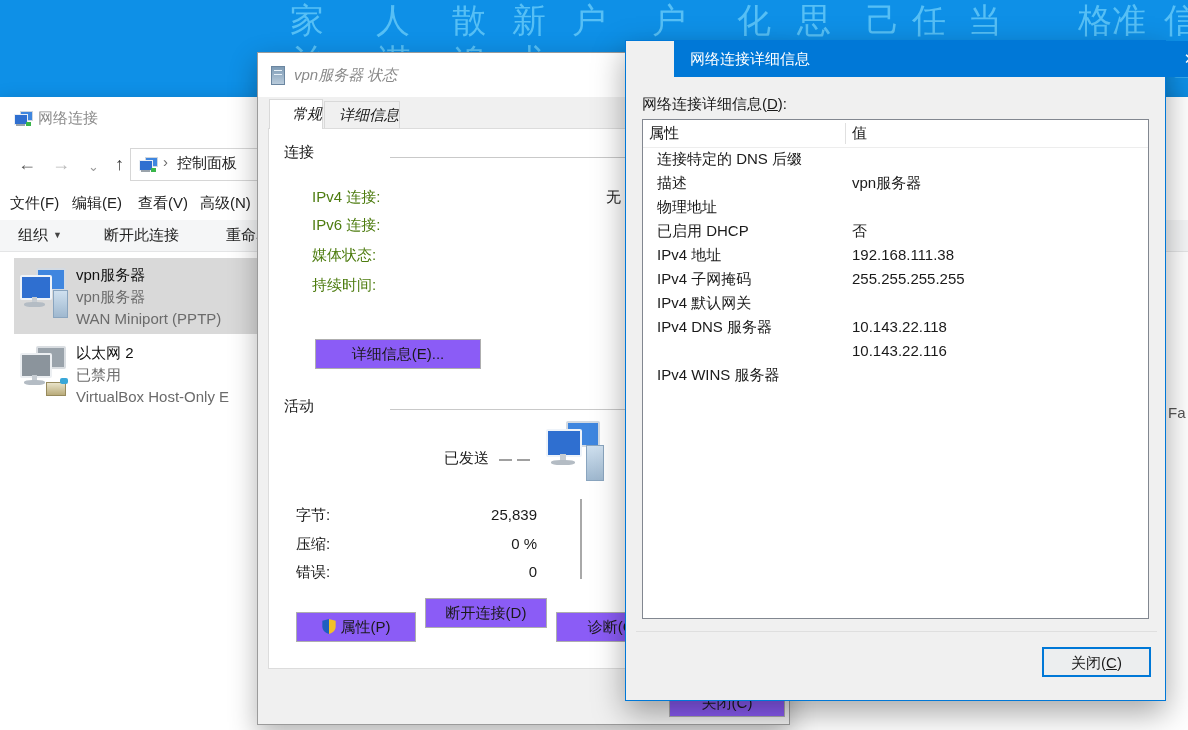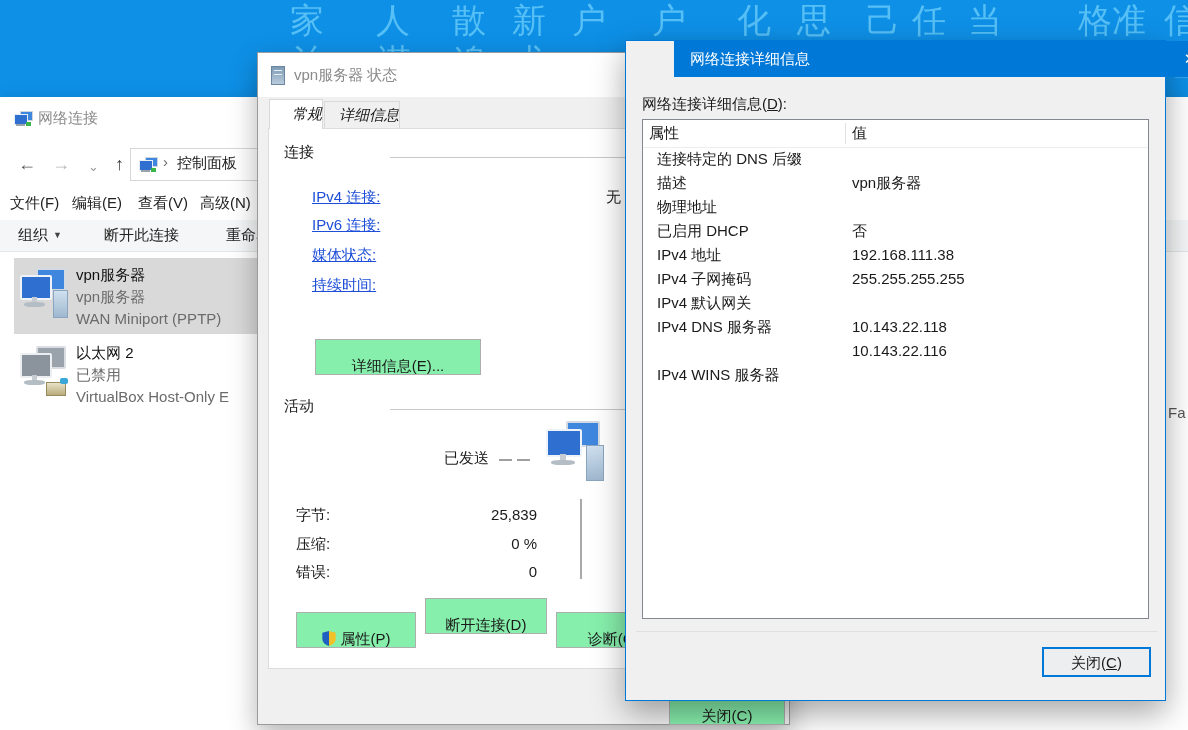--- a/index.html
+++ b/index.html
@@ -45,37 +45,37 @@
   
   .mini-net{position:absolute;width:18px;height:15px;}
   .mini-net .m1{position:absolute;left:6px;top:0;width:11px;height:8px;background:#3f86df;border:1px solid #cfd6de;}
   .mini-net .m2{position:absolute;left:0;top:3px;width:12px;height:9px;background:#2f6fd0;border:1px solid #e8eef5;}
   .mini-net .base{position:absolute;left:2px;top:13px;width:9px;height:2px;background:#9aa3ab;}
   .mini-net .dot{position:absolute;left:12px;top:11px;width:5px;height:4px;background:#39b54a;}
 
   
   .status-dlg{position:absolute;left:257px;top:52px;width:533px;height:673px;background:#f0f0f0;
     border:1px solid #9b9b9b;box-sizing:border-box;z-index:2;box-shadow:0 10px 26px rgba(0,0,0,.3);}
-  .st-titlebar{position:absolute;left:0;top:0;width:100%;height:44px;background:#ffffff;}
+  .st-titlebar{position:absolute;left:0;top:0;width:100%;height:44px;background:#ffffff;font-style:italic;}
   .st-title{position:absolute;left:36px;top:13px;color:#8a8a8a;}
   .server-ico{position:absolute;left:13px;top:13px;width:12px;height:17px;
     background:linear-gradient(180deg,#7e9bb5,#b9cbdb);border:1px solid #6b86a0;}
   .server-ico i{position:absolute;left:2px;width:8px;height:1px;background:#e8f1f8;}
   .tab{position:absolute;box-sizing:border-box;text-align:right;font-style:italic;}
   .tab.sel{left:11px;top:46px;width:54px;height:30px;background:#ffffff;
     border:1px solid #d9d9d9;border-bottom:none;line-height:28px;z-index:3;}
   .tab.unsel{left:66px;top:48px;width:76px;height:27px;background:#f0f0f0;
     border:1px solid #d9d9d9;border-bottom:none;line-height:25px;}
   .tab-page{position:absolute;left:10px;top:75px;width:513px;height:541px;background:#ffffff;
     border:1px solid #dcdcdc;box-sizing:border-box;}
   .grp-label{position:absolute;color:#1a1a1a;}
   .grp-rule{position:absolute;height:1px;background:#c9c9c9;width:376px;left:121px;}
-  .st-row-label{position:absolute;left:43px;color:#1d4ed8;text-decoration:underline;}
-  .st-btn{position:absolute;background:#86efac;border:1px solid #aeaeae;box-sizing:border-box;
-    text-align:center;color:#1a1a1a;font-size:15px;font-family:inherit;padding:17px;}
+  .st-row-label{position:absolute;left:43px;color:#4d7c0f;}
+  .st-btn{position:absolute;background:#8b5cf6;border:1px solid #aeaeae;box-sizing:border-box;
+    text-align:center;color:#1a1a1a;font-size:15px;font-family:inherit;padding:4px;}
   .dash{position:absolute;height:2px;background:#a0a0a0;}
   .vdiv{position:absolute;width:2px;background:#a9a9a9;}
   .stat-label{position:absolute;left:27px;color:#1a1a1a;}
   .stat-value{position:absolute;left:130px;width:138px;text-align:right;color:#1a1a1a;}
   .shield{display:inline-block;width:14px;height:15px;margin-right:5px;vertical-align:-2px;}
   .st-footer-btn{position:absolute;left:411px;top:636px;width:116px;height:28px;}
 
   
   .pcs{position:absolute;}
   .pcs .scr-b{position:absolute;border-radius:2px;}

